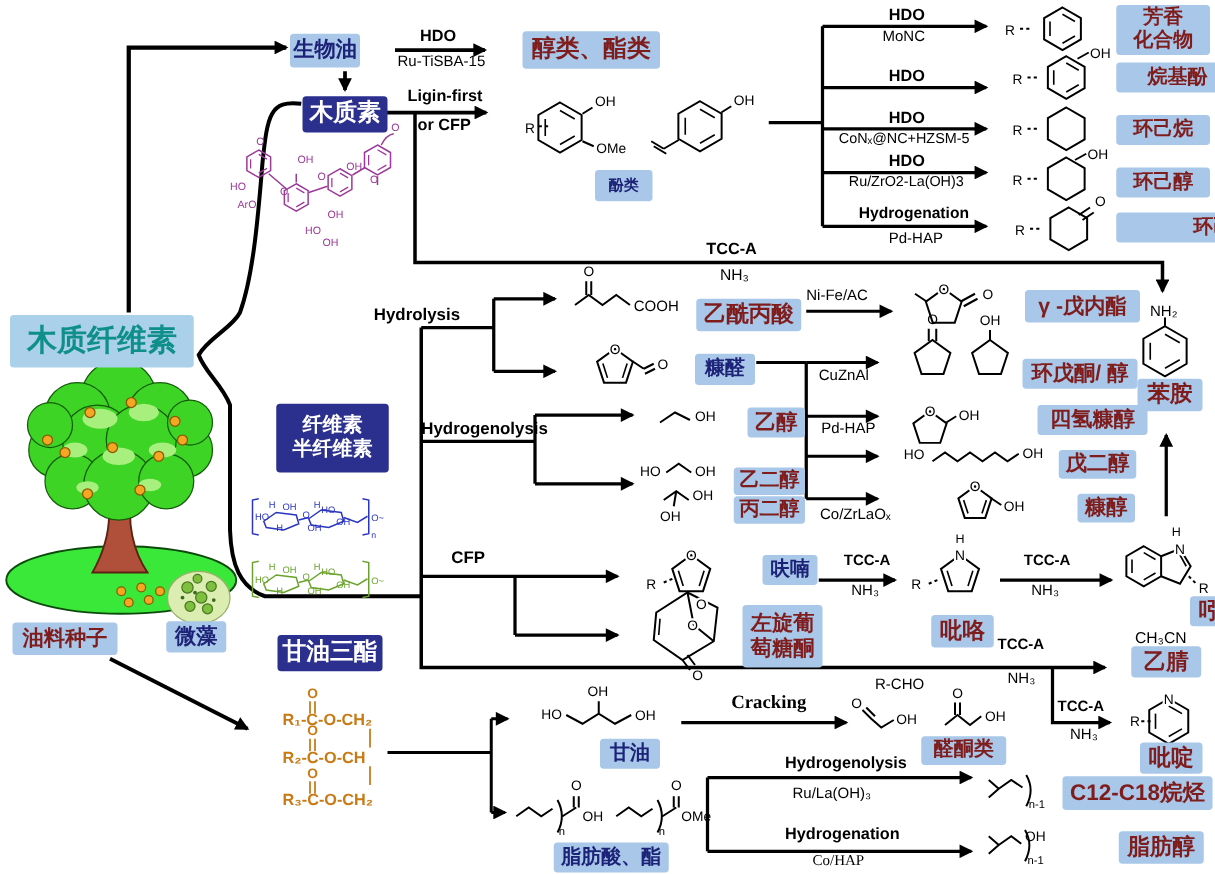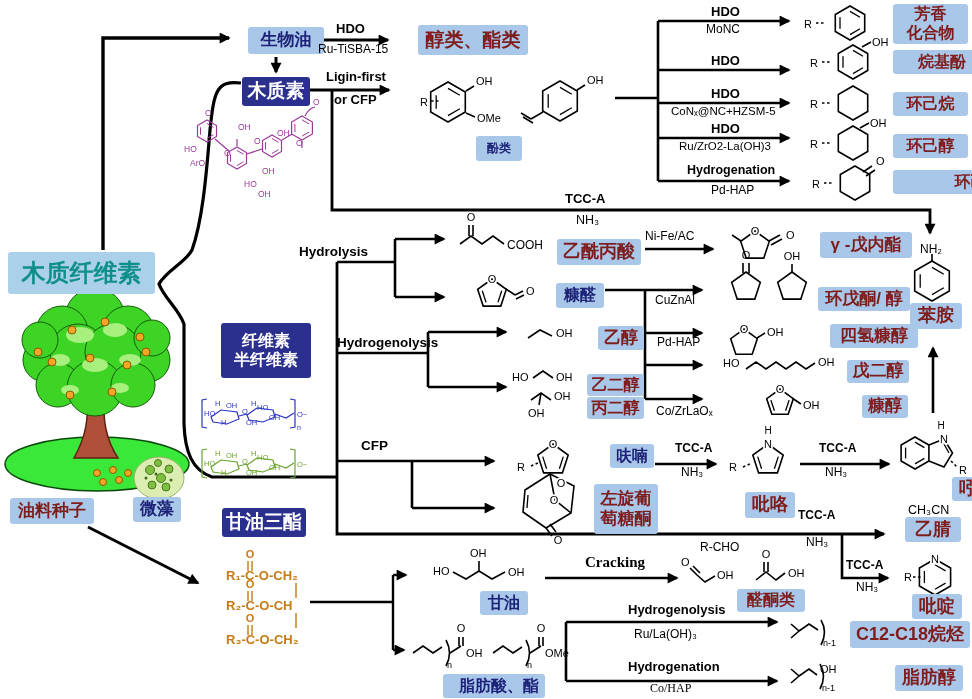--- a/index.html
+++ b/index.html
@@ -351,21 +351,21 @@
         <text x="242" y="464" font-size="7.5" fill="#6aa32c">O</text>
         <text x="251" y="456" font-size="7.5" fill="#6aa32c">H</text>
         <text x="257" y="460" font-size="7.5" fill="#6aa32c">HO</text>
         <text x="269" y="470" font-size="7.5" fill="#6aa32c">OH</text>
         <text x="221" y="475" font-size="7.5" fill="#6aa32c">H</text>
         <text x="246" y="475" font-size="7.5" fill="#6aa32c">OH</text>
         <text x="297" y="467" font-size="7.5" fill="#6aa32c">O~</text>
       </g>
   </svg>
   <div id="boxes-layer">
-      <div class="cbox lb-navy" style="left: 248px; top: 27px; width: 76px; height: 27px; font-size: 17px; text-align: center;">
+      <div class="cbox lb-navy" style="left: 232px; top: 27px; width: 56px; height: 27px; font-size: 17px; text-align: center;">
         <div>生物油</div>
       </div>
       <div class="cbox navy-white" style="left: 242px; top: 77px; width: 68px; height: 29px; font-size: 19px; justify-content: center;">
         <div>木质素</div>
       </div>
       <div class="cbox lb-red" style="left: 418px; top: 25px; width: 110px; height: 30px; font-size: 19px;">
         <div>醇类、酯类</div>
       </div>
       <div class="cbox lb-navy" style="left: 476px; top: 136px; width: 46px; height: 25px; font-size: 12px;">
         <div>酚类</div>
@@ -443,21 +443,21 @@
       </div>
       <div class="cbox lb-red" style="left: 737px; top: 589px; width: 68px; height: 23px; font-size: 16px;">
         <div>醛酮类</div>
       </div>
       <div class="cbox lb-red" style="left: 850px; top: 621px; width: 120px; height: 27px; font-size: 18px;">
         <div>C12-C18烷烃</div>
       </div>
       <div class="cbox lb-red" style="left: 895px; top: 665px; width: 68px; height: 26px; font-size: 18px;">
         <div>脂肪醇</div>
       </div>
-      <div class="cbox lb-navy" style="left: 443px; top: 674px; width: 92px; height: 24px; font-size: 16px; padding-left: 10px;">
+      <div class="cbox lb-navy" style="left: 443px; top: 674px; width: 92px; height: 24px; font-size: 16px;">
         <div>脂肪酸、酯</div>
       </div>
       <div class="cbox lb-teal" style="left: 8px; top: 252px; width: 147px; height: 42px; font-size: 24px;">
         <div>木质纤维素</div>
       </div>
       <div class="cbox navy-white" style="left: 221px; top: 323px; width: 90px; height: 55px; font-size: 16px;">
         <div>纤维素</div>
         <div>半纤维素</div>
       </div>
       <div class="cbox navy-white" style="left: 222px; top: 508px; width: 84px; height: 29px; font-size: 19px;">

